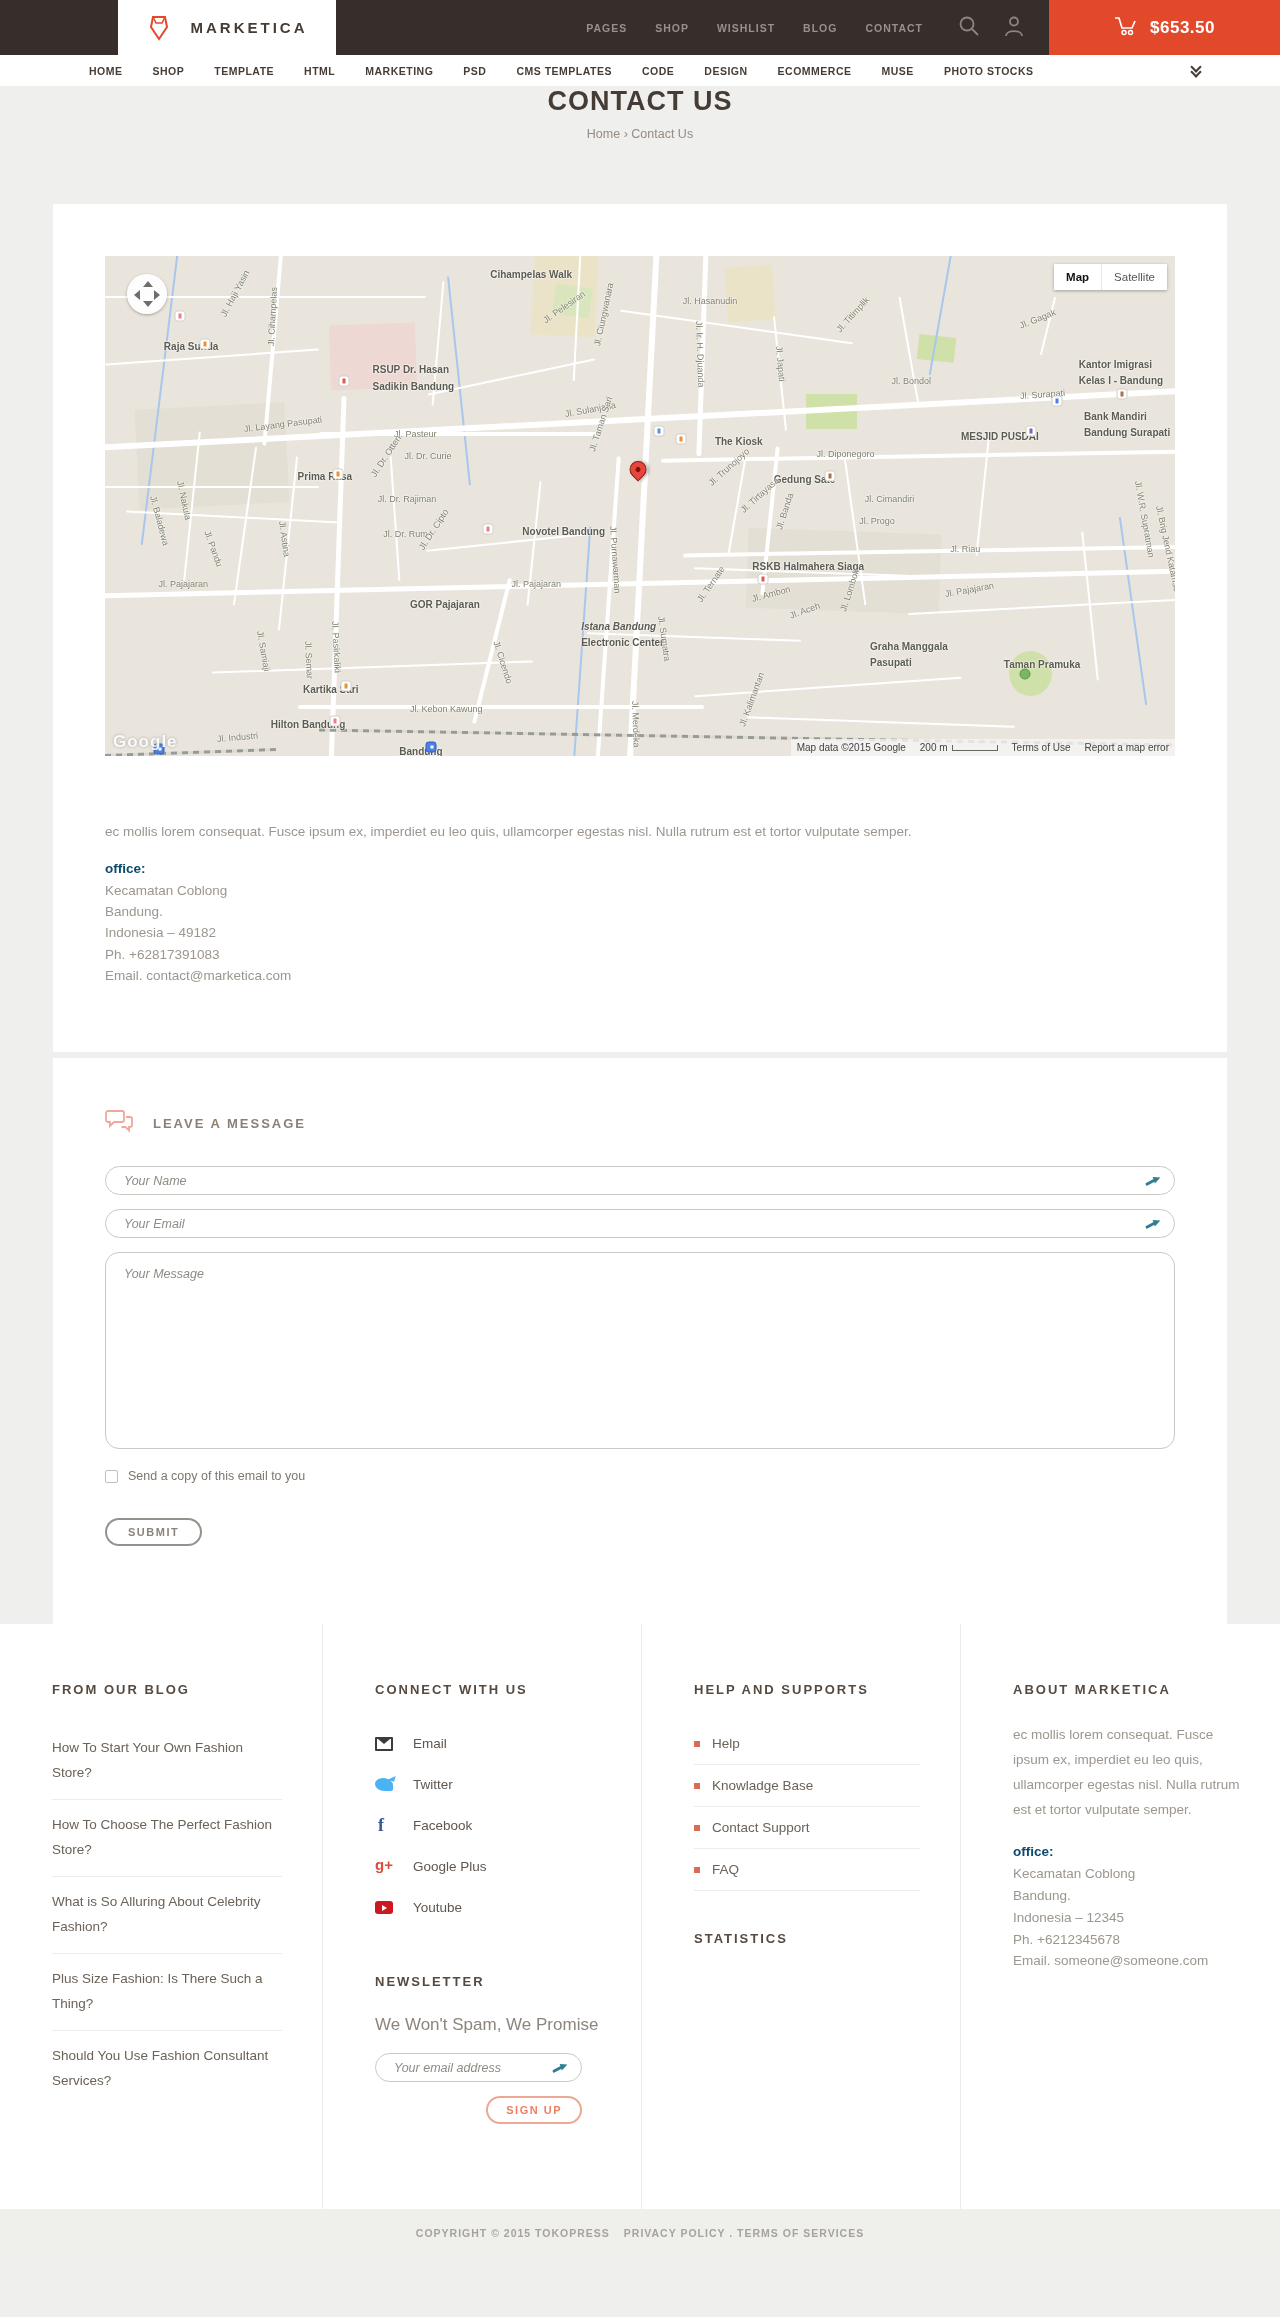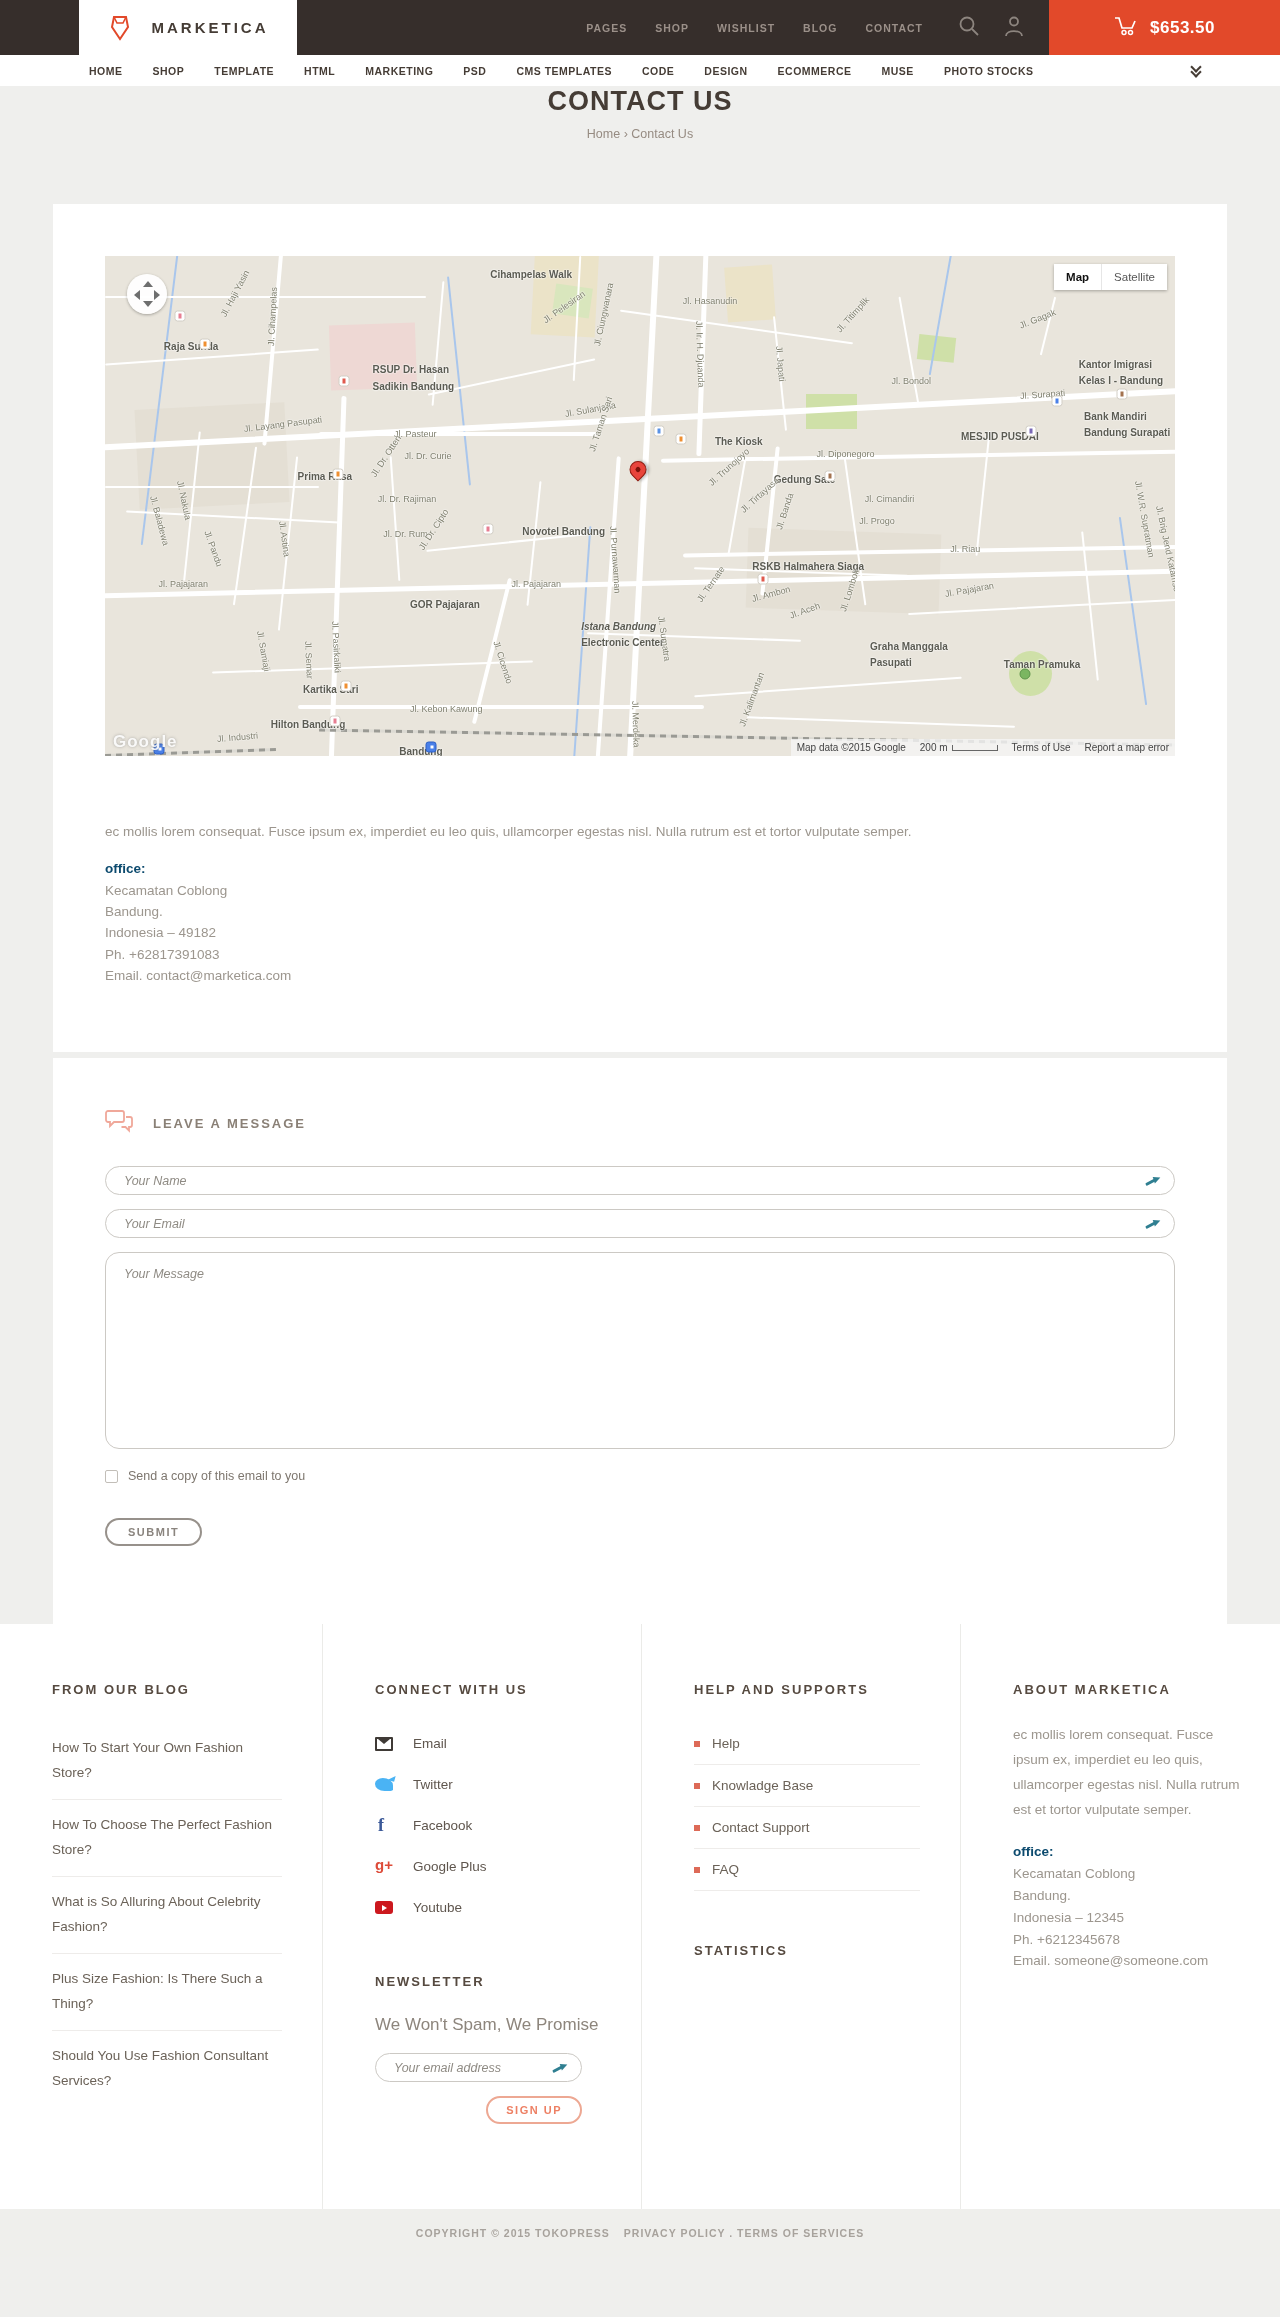--- a/index.html
+++ b/index.html
@@ -1,21 +1,21 @@
 <!DOCTYPE html>
 <html><head>
 <meta charset="utf-8">
 <style>
   * { margin:0; padding:0; box-sizing:border-box; }
   html,body { background:#efefed; }
   body { width:1280px; font-family:"Liberation Sans","DejaVu Sans",sans-serif; }
 
   
   .topbar { height:55px; background:#362e2b; display:flex; align-items:center; position:relative; }
-  .logo-box { width:218px; height:55px; margin-left:79px; background:#fff; display:flex; align-items:center; justify-content:center; gap:20px; cursor:pointer; }
+  .logo-box { width:218px; height:55px; margin-left:118px; background:#fff; display:flex; align-items:center; justify-content:center; gap:20px; cursor:pointer; }
   .logo-box svg { display:block; }
   .brand { font-size:15px; font-weight:bold; letter-spacing:3px; color:#453c35; }
   .topnav { display:flex; gap:28px; margin-left:auto; }
   .topnav a { color:#9b9089; font-size:10.5px; font-weight:bold; letter-spacing:1px; text-decoration:none; cursor:pointer; }
   .top-icons { display:flex; align-items:center; gap:22px; margin-left:34px; margin-right:24px; }
   .top-icons svg { cursor:pointer; }
   .cart-box { width:231px; height:55px; background:#e2492a; display:flex; align-items:center; justify-content:center; gap:12px; cursor:pointer; }
   .cart-total { color:#fff; font-size:17px; font-weight:bold; letter-spacing:.5px; }
 
   
@@ -111,21 +111,21 @@
   .ic-gplus .s-icon::before { content:"g+"; position:absolute; left:0; top:-4px; font-size:15px; font-weight:bold; color:#dd4b39; }
   .ic-youtube .s-icon { background:#cc181e; border-radius:3px; height:13px; }
   .ic-youtube .s-icon::after { content:""; position:absolute; left:7px; top:3.5px; border-left:5px solid #fff; border-top:3px solid transparent; border-bottom:3px solid transparent; }
   .nl-head { margin-top:46px; }
   .nl-tag { font-size:17px; color:#8d857c; margin-bottom:18px; }
   .nl-pill { width:207px; }
   .nl-wrap { width:207px; }
   .signup { display:block; margin-left:auto; background:#fff; border:2px solid #eda893; border-radius:15px; padding:6px 18px; font-family:inherit; font-size:11px; font-weight:bold; letter-spacing:1.5px; color:#ed8064; cursor:pointer; margin-top:14px; }
   .help-list a { display:flex; align-items:center; gap:12px; font-size:13.5px; color:#6b6258; text-decoration:none; padding:13px 0; border-bottom:1px solid #eeecea; cursor:pointer; }
   .help-list a::before { content:""; width:6px; height:6px; background:#dd6a57; flex:0 0 6px; }
-  .stats-head { margin-top:52px; }
+  .stats-head { margin-top:40px; }
   .stat-item { margin-bottom:14px; }
   .stat-label { display:block; font-size:13.5px; color:#8d857c; margin-bottom:6px; }
   .stat-value { display:block; font-size:26px; font-weight:bold; letter-spacing:1px; color:#ed8064; }
   .about-text { font-size:13.5px; color:#9c968e; line-height:1.85; }
   .about-office { margin-top:18px; font-size:13.5px; color:#9c968e; line-height:1.62; }
   .copybar { height:48px; background:#efefec; display:flex; align-items:center; justify-content:center; gap:14px; font-size:10.5px; font-weight:bold; letter-spacing:1px; color:#a7a29c; }
   .copybar a { color:#a7a29c; text-decoration:none; cursor:pointer; }
 </style>
 </head>
 <body>

